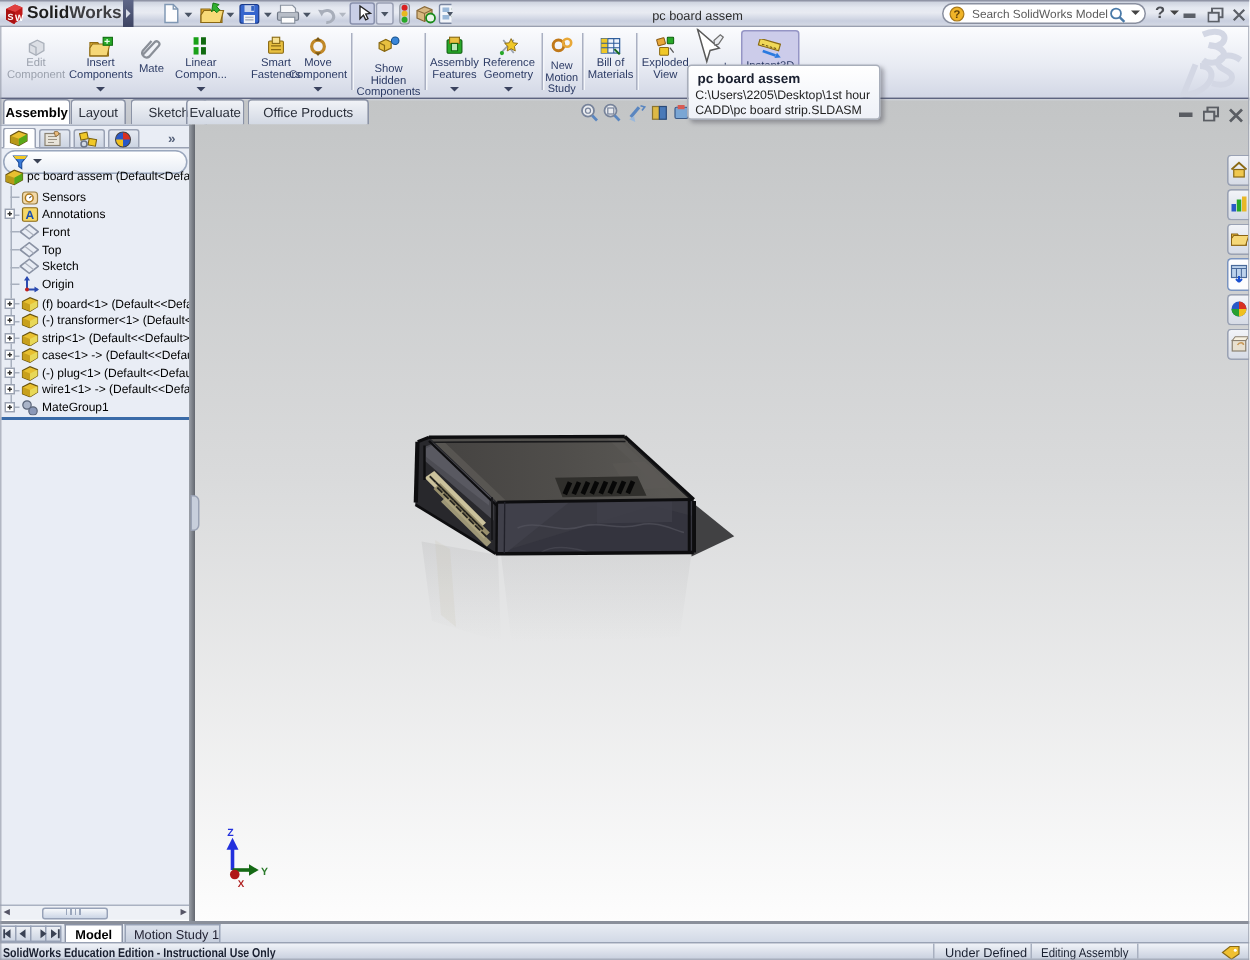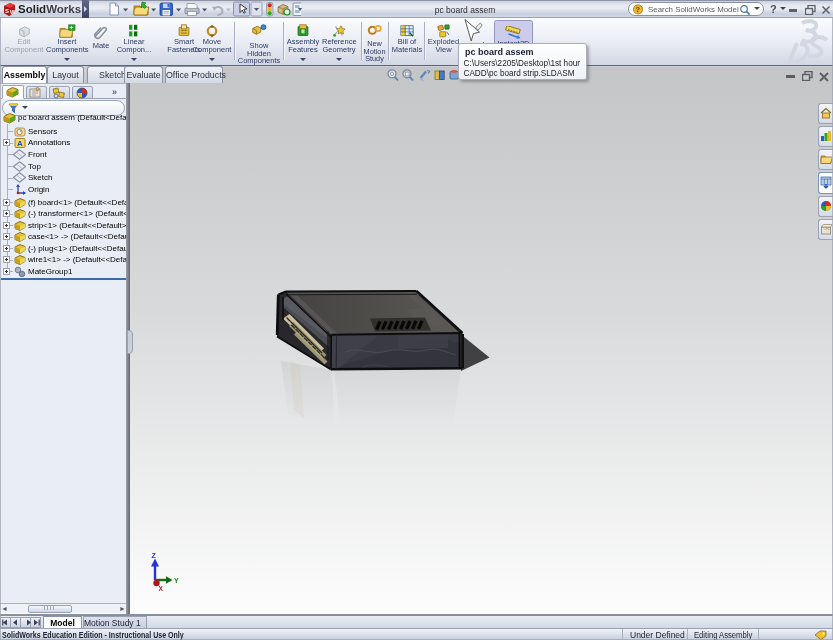--- a/index.html
+++ b/index.html
@@ -245,21 +245,21 @@
 
 <div class="abs" style="left:0;top:65px;width:833px;height:1.5px;background:#5d6480"></div>
 <div class="abs" style="left:0;top:66px;width:833px;height:17px;background:linear-gradient(#cdd0d6,#c3c6cb)"></div>
 
 <div class="abs" style="left:128px;top:67px;width:705px;height:548px;background:linear-gradient(#c3c5c6 0%,#d9dadb 45%,#fdfdfd 100%)"></div>
 <div id="tabs">
 <div class="ctab" style="left:2px;width:45px;background:#fff;border-color:#8b93a6;font-weight:bold;color:#000;top:65.5px;height:17.5px">Assembly</div>
 <div class="ctab" style="left:47px;width:37px">Layout</div>
 <div class="ctab" style="left:87px;width:51px">Sketch</div>
 <div class="ctab" style="left:124px;width:39px">Evaluate</div>
-<div class="ctab" style="left:165px;width:58px">Office Products</div>
+<div class="ctab" style="left:165px;width:81px">Office Products</div>
 </div>
 
 <div class="abs" style="left:0;top:83px;width:127px;height:530px;background:#e9edf5;border-top:1px solid #aab2c2;box-sizing:border-box"></div>
 <svg width="0" height="0" style="position:absolute">
 <defs>
 <g id="i-asm">
         <polygon points="1,4.5 6.5,1.5 12,3.5 12,8 6.5,11 1,9" fill="#e8c030" stroke="#6a5410" stroke-width="0.8"></polygon>
         <polygon points="1,4.5 6.5,6.5 6.5,11 1,9" fill="#b89818"></polygon>
         <polygon points="6.5,6.5 12,3.5 12,8 6.5,11" fill="#58a818"></polygon>
       </g>
@@ -640,21 +640,21 @@
  <svg class="abs" style="left:0px;top:616.5px" width="41" height="11" viewBox="0 0 41 11">
   <g fill="#3a4254">
         <path d="M3,5.5 l4,-3 v6 z M2.2,2.5 h1.2 v6 h-1.2 z"></path>
         <path d="M13,5.5 l4,-3 v6 z"></path>
         <path d="M27,2.5 l4,3 -4,3 z"></path>
         <path d="M34,2.5 l4,3 -4,3 z M38.6,2.5 h1.2 v6 h-1.2 z"></path>
       </g>
  </svg>
 
  <div class="abs" style="left:43px;top:615.5px;width:39px;height:12px;background:#fff;border:1px solid #8b93a6;border-bottom:none;border-radius:0 0 0 0;box-sizing:border-box;font-size:8.5px;font-weight:bold;text-align:center;line-height:12px;color:#000">Model</div>
- <div class="abs" style="left:83px;top:615.5px;width:64px;height:12px;background:linear-gradient(#dde2ec,#c6cedd);border:1px solid #98a2b6;border-bottom:none;box-sizing:border-box;font-size:8.5px;text-align:left;line-height:12px;color:#223">Motion Study 1</div>
+ <div class="abs" style="left:83px;top:615.5px;width:64px;height:12px;background:linear-gradient(#dde2ec,#c6cedd);border:1px solid #98a2b6;border-bottom:none;box-sizing:border-box;font-size:8.5px;text-align:right;line-height:12px;color:#223">Motion Study 1</div>
 
  <div class="abs" style="left:0;top:628px;width:833px;height:12px;background:linear-gradient(#f0f3f8,#c6cedd);border-top:1px solid #99a2b4;box-sizing:border-box"></div>
  <div class="abs" style="left:2px;top:629.5px;font-size:8.5px;color:#1a2030;font-weight:bold;transform:scaleX(0.83);transform-origin:0 0;white-space:nowrap">SolidWorks Education Edition - Instructional Use Only</div>
  <div class="abs" style="left:622px;top:629px;width:1px;height:10px;background:#a8b0c0"></div>
  <div class="abs" style="left:630px;top:629.5px;font-size:8.5px;color:#1a2030">Under Defined</div>
  <div class="abs" style="left:687px;top:629px;width:1px;height:10px;background:#a8b0c0"></div>
  <div class="abs" style="left:694px;top:629.5px;font-size:8.5px;color:#1a2030;transform:scaleX(0.9);transform-origin:0 0;white-space:nowrap">Editing Assembly</div>
  <div class="abs" style="left:758px;top:629px;width:1px;height:10px;background:#a8b0c0"></div>
  <svg class="abs" style="left:814px;top:629.5px" width="13" height="10" viewBox="0 0 13 10">
       <path d="M1,5 L6,1 h6 v5 l-5,3.5 z" fill="#f0c030" stroke="#8a6a14" stroke-width="0.8"></path>

